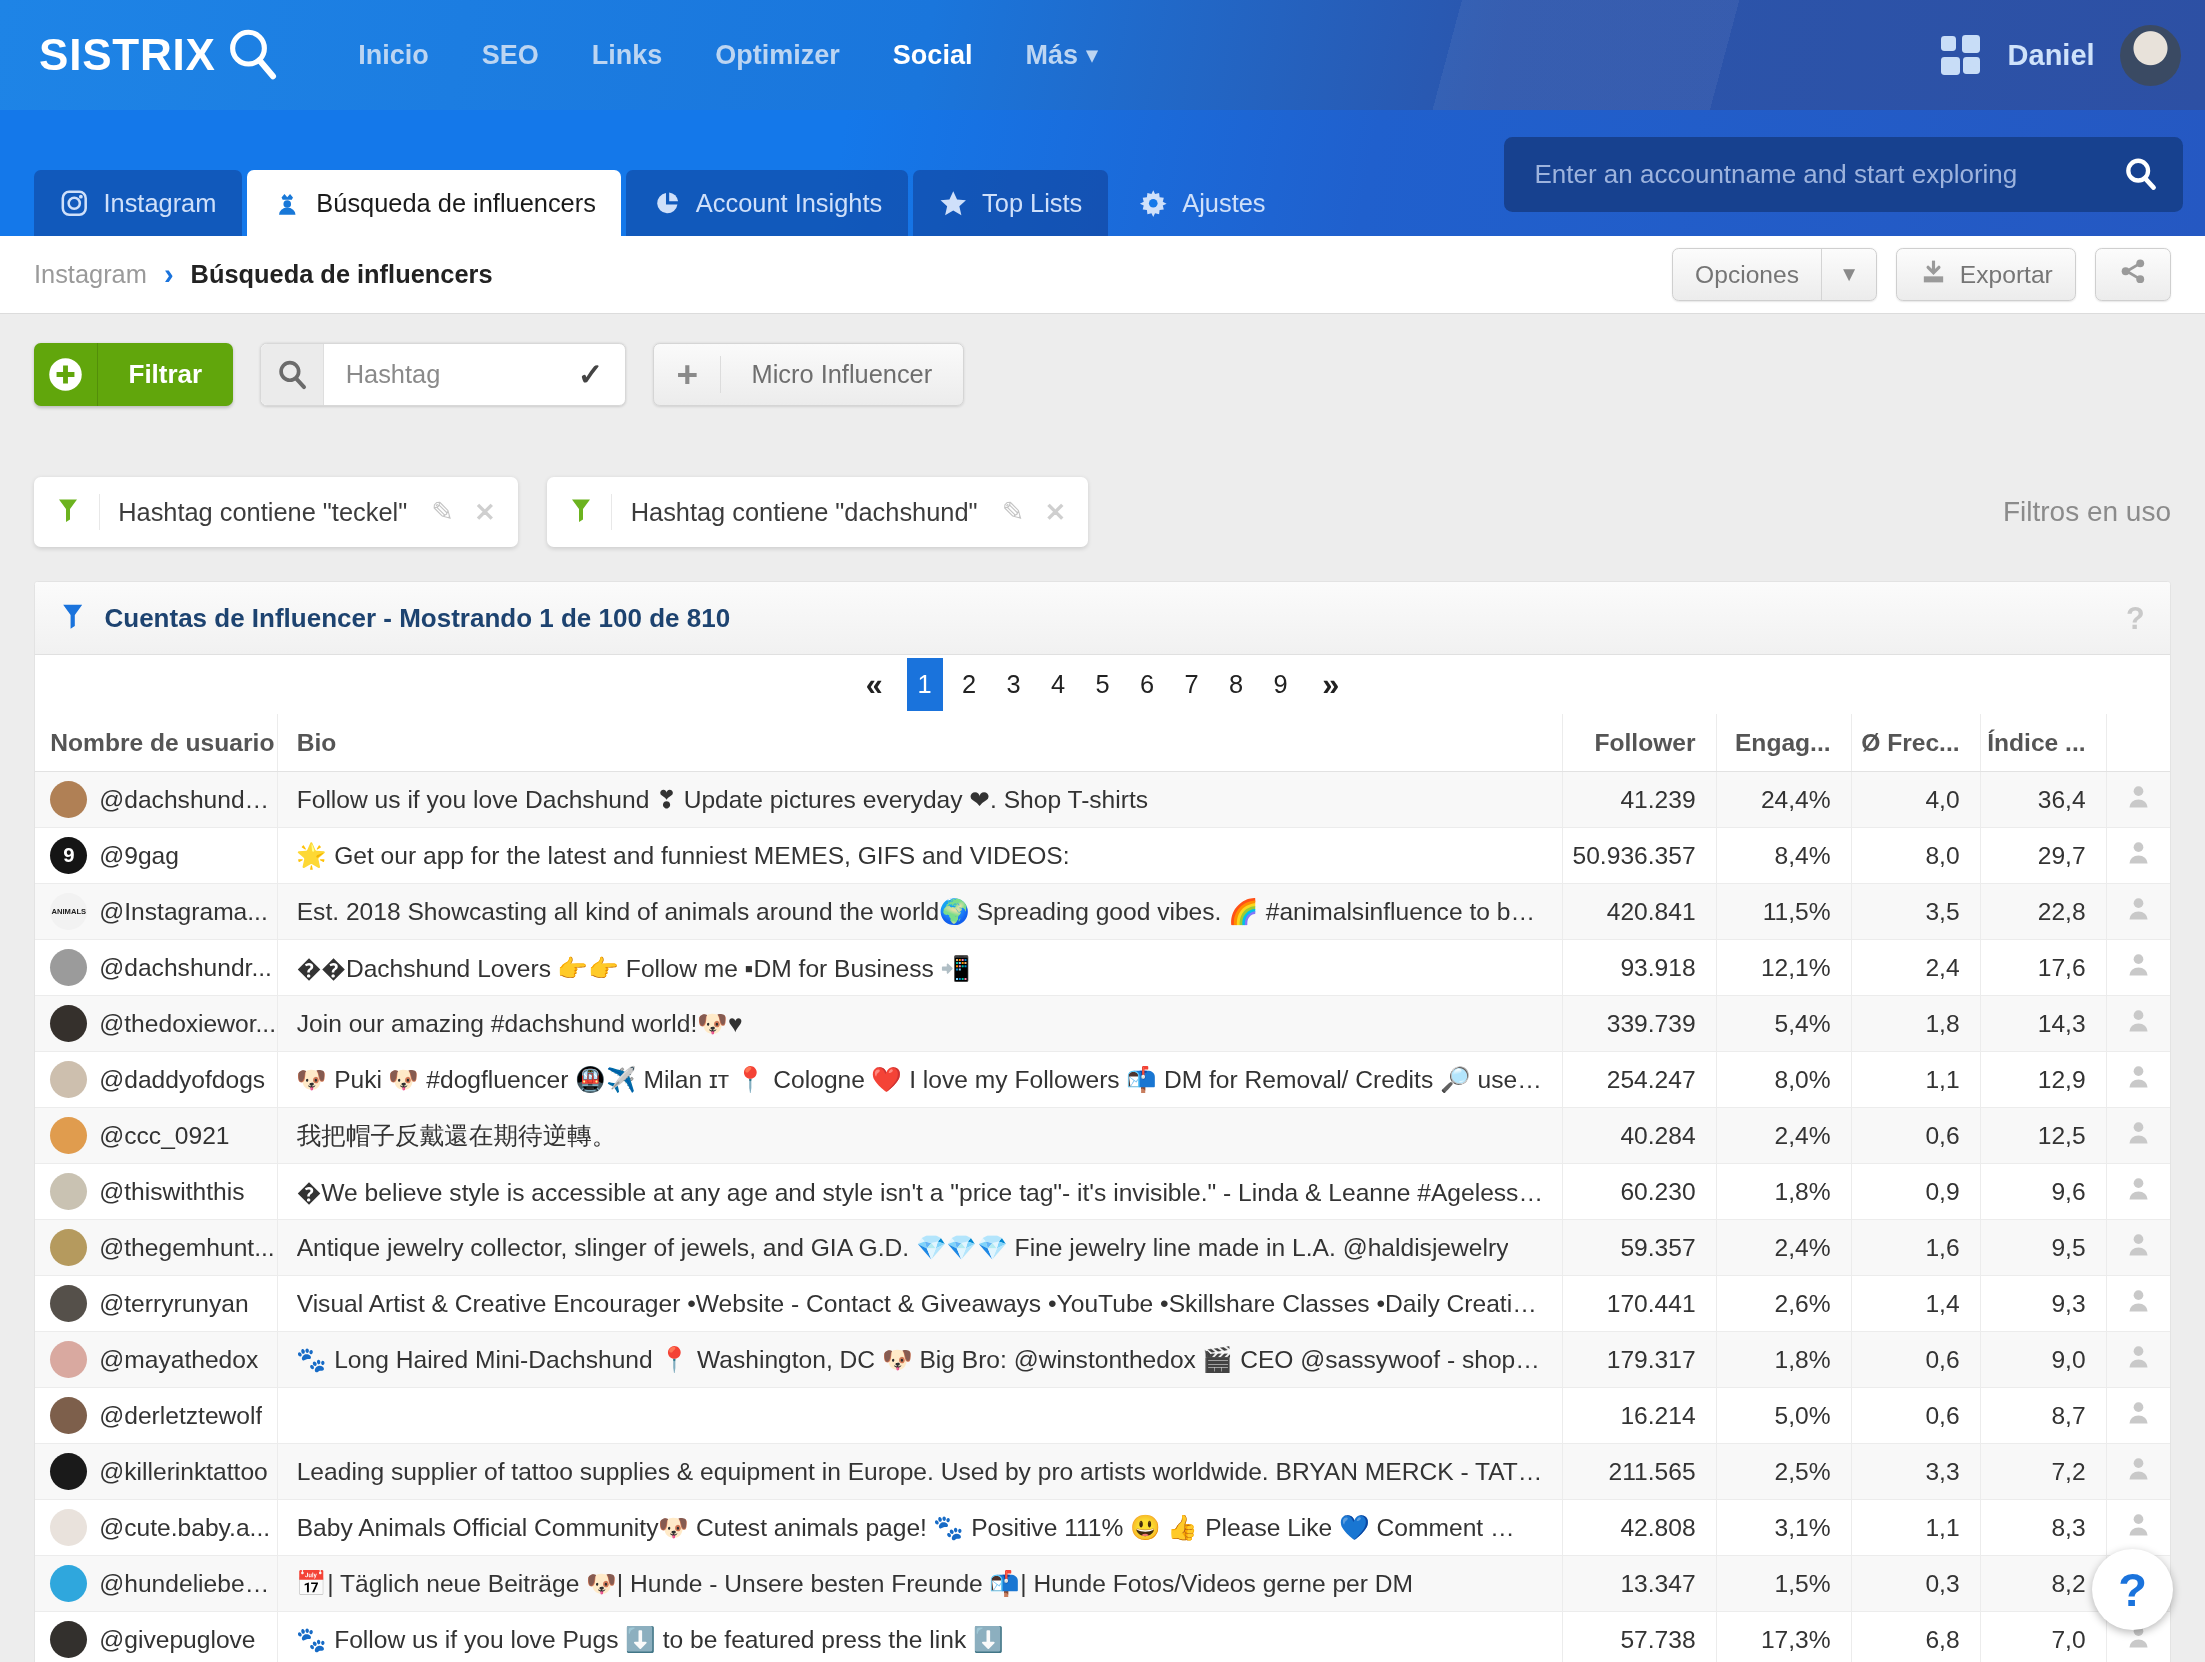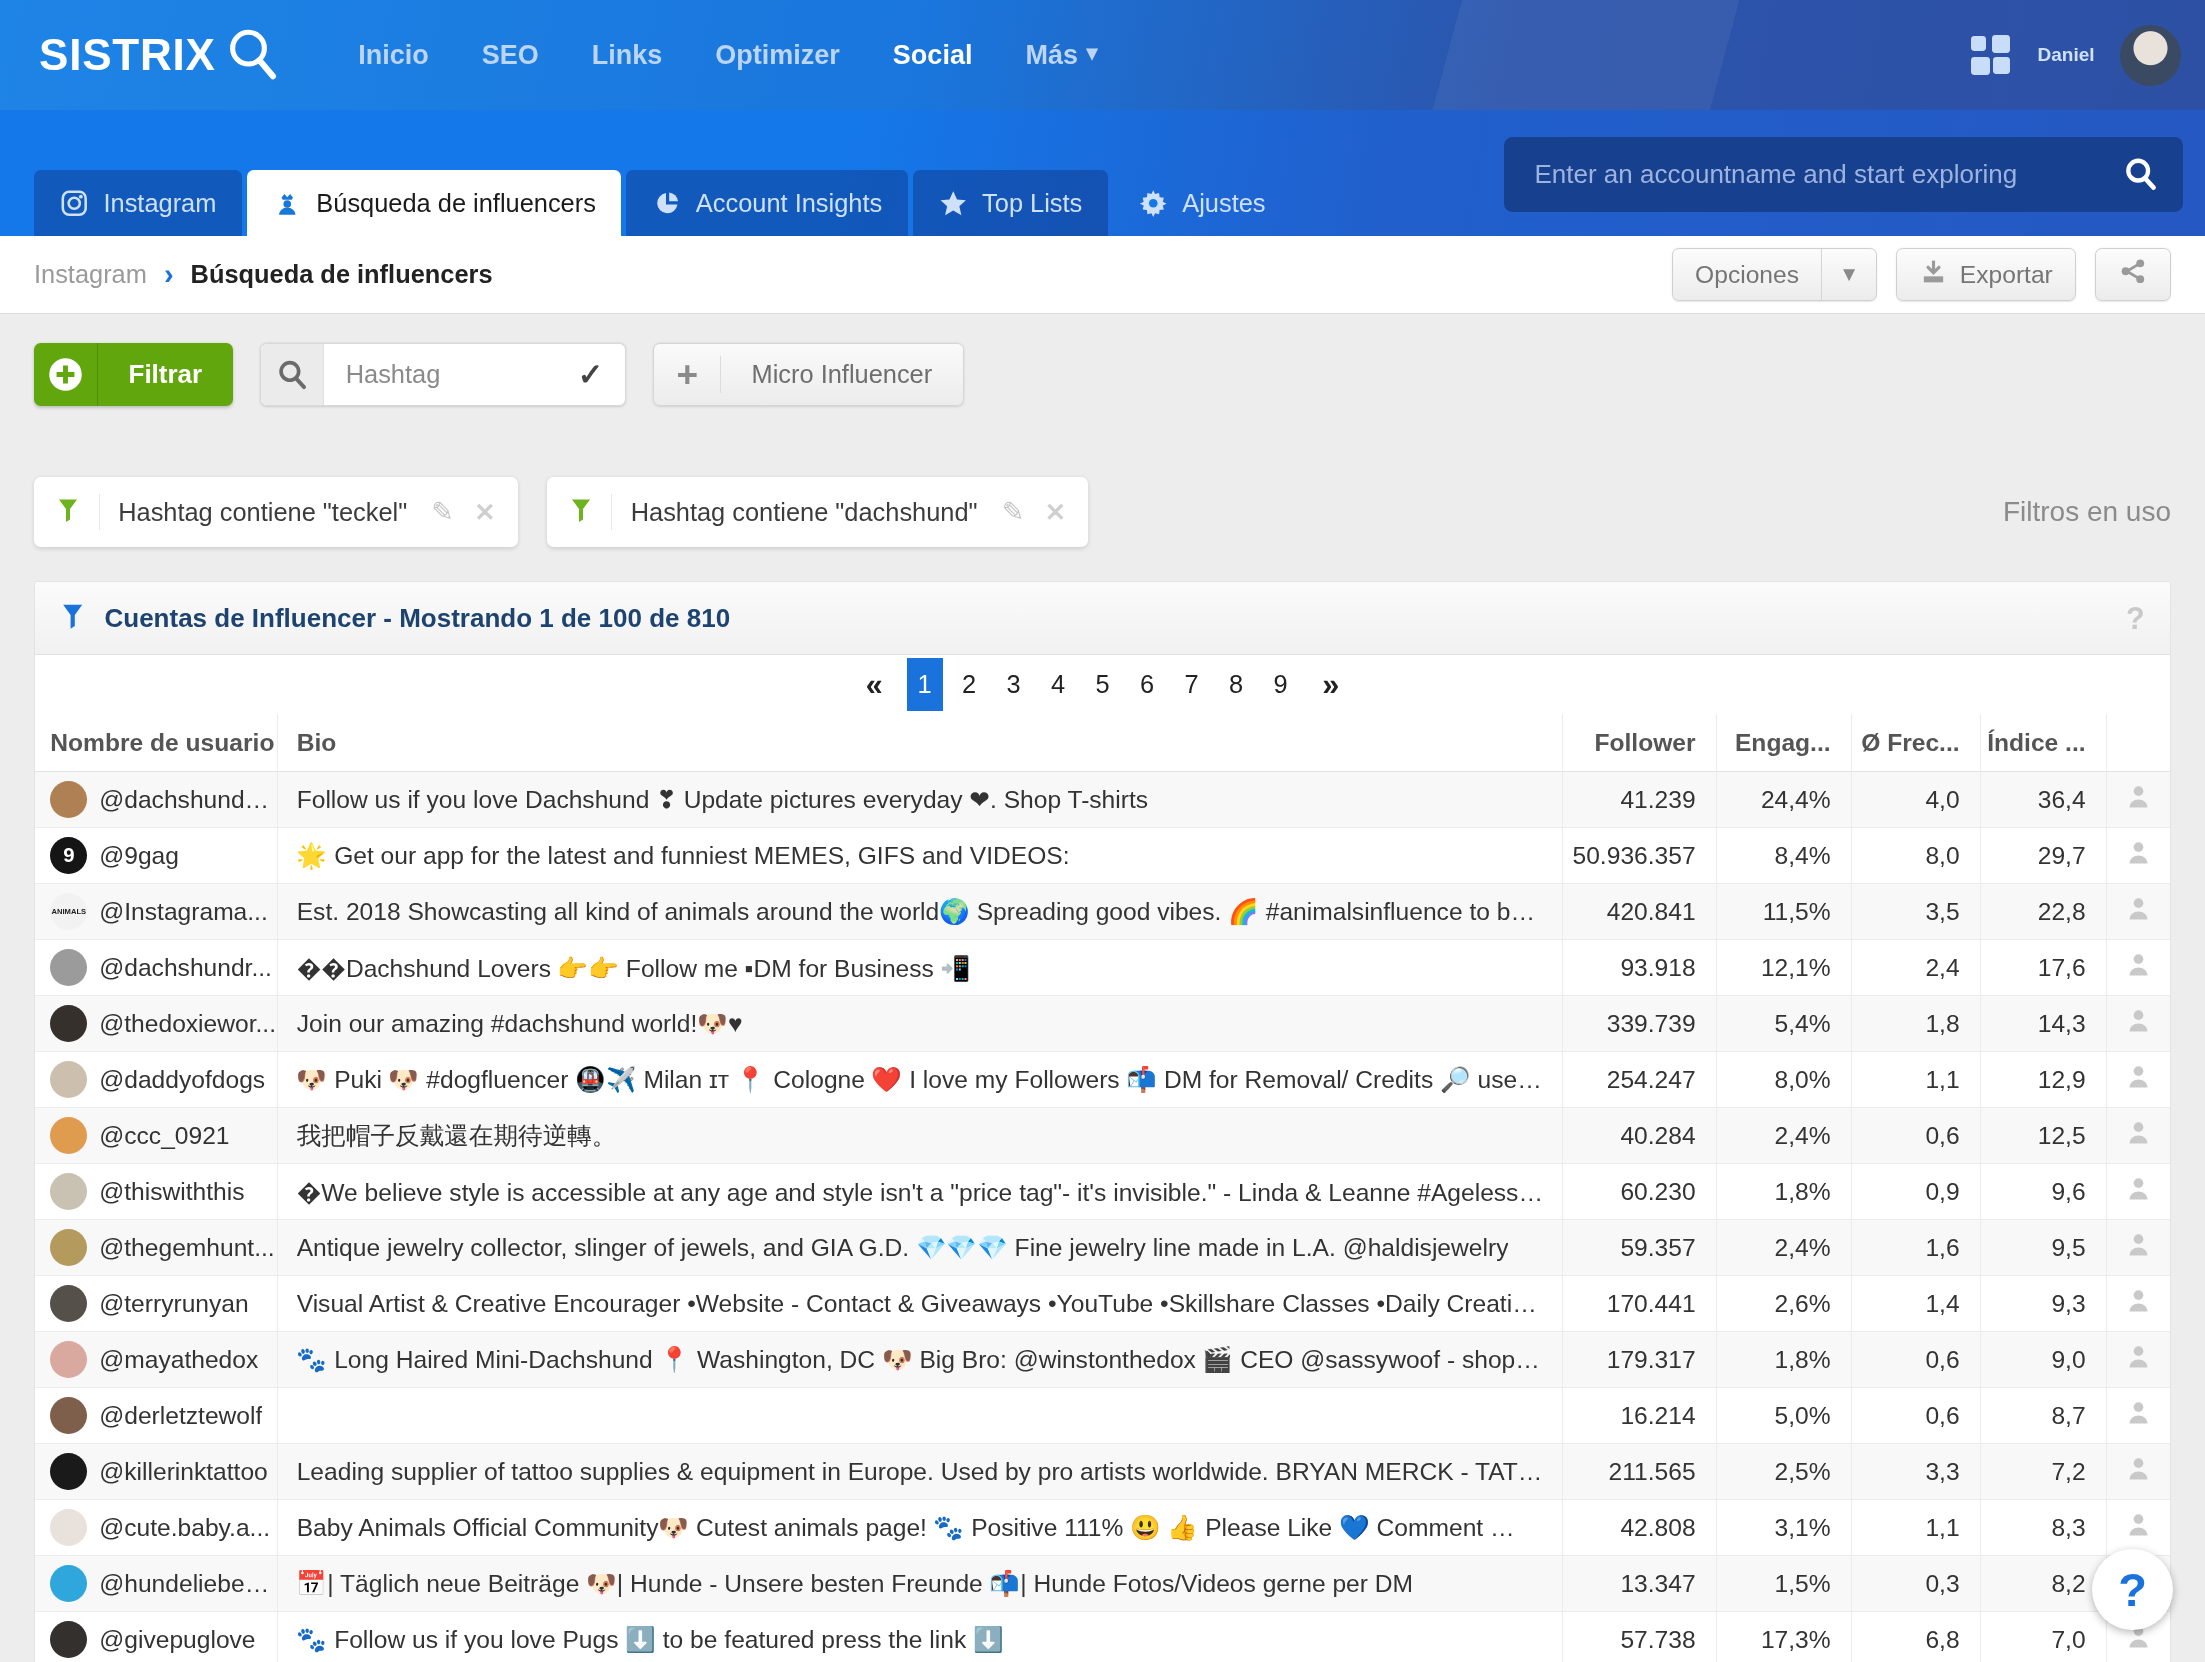--- a/index.html
+++ b/index.html
@@ -10,31 +10,31 @@
   .topbar {
     height:110px;
     background:linear-gradient(100deg,#1e84e6 0%,#1a76dc 42%,#2b55ac 68%,#2d50a4 100%);
     display:flex; align-items:center; padding:0 24px 0 39px; position:relative;
   }
   .topbar:after{content:"";position:absolute;left:1145px;top:0;width:763px;height:110px;
     background:linear-gradient(105deg,transparent 40%,rgba(255,255,255,.055) 40%,rgba(255,255,255,.055) 75%,transparent 75%);pointer-events:none;}
   .logo { display:flex; align-items:center; gap:8.5px; color:#fff; cursor:pointer; }
   .logo-text { font-size:44px; font-weight:bold; letter-spacing:0.8px; }
   .mainnav { display:flex; align-items:center; margin-left:78px; gap:53px; }
-  .nav-item { font-size:27px; font-weight:bold; color:#bcd5f2; cursor:pointer; display:flex; align-items:flex-start; gap:8.5px;}
+  .nav-item { font-size:27px; font-weight:bold; color:#bcd5f2; cursor:pointer; display:flex; align-items:center; gap:8.5px;}
   .nav-item.active { color:#ffffff; }
   .nav-caret { font-size:22px; color:#bcd5f2; }
   .topbar-right { margin-left:auto; display:flex; align-items:center; gap:25.4px; }
   .grid-icon { width:41px; height:41px; position:relative; cursor:pointer; }
   .grid-icon i { position:absolute; background:#c8ddf7; border-radius:3.4px; font-style:normal;}
   .gi-a{left:0;top:1.7px;width:15.3px;height:15.3px;}
   .gi-b{left:20.4px;top:0px;width:18.7px;height:18.7px;}
   .gi-c{left:0;top:22px;width:18.7px;height:18.7px;}
   .gi-d{left:22px;top:22px;width:17px;height:17px;background:none;color:#c8ddf7;font-weight:bold;font-size:22px;line-height:17px;text-align:center;}
-  .username { color:#cfe2fa; font-size:19px; font-weight:bold; cursor:pointer;}
+  .username { color:#cfe2fa; font-size:29px; font-weight:bold; cursor:pointer;}
   .avatar { width:61px; height:61px; border-radius:50%; cursor:pointer;
     background:radial-gradient(circle at 50% 38%, #e8e2da 0 34%, #3a4a63 36% 100%); border:0; }
 
   
   .tabbar { height:126px; background:linear-gradient(100deg,#1478ea 0%,#1478ea 38%,#2060cd 62%,#2558c2 100%);
     position:relative; display:flex; align-items:flex-end; padding-left:34px; }
   .tabs { display:flex; align-items:flex-end; gap:5.1px; }
   .tab { height:66px; display:flex; align-items:center; gap:13.6px; padding:0 25.4px;
     border-radius:6.8px 6.8px 0 0; background:rgba(14,52,130,.45); color:#cfe0fa; font-size:25.4px; cursor:pointer; white-space:nowrap;}
   .tab.active { background:#ffffff; color:#1a1a1a; }

